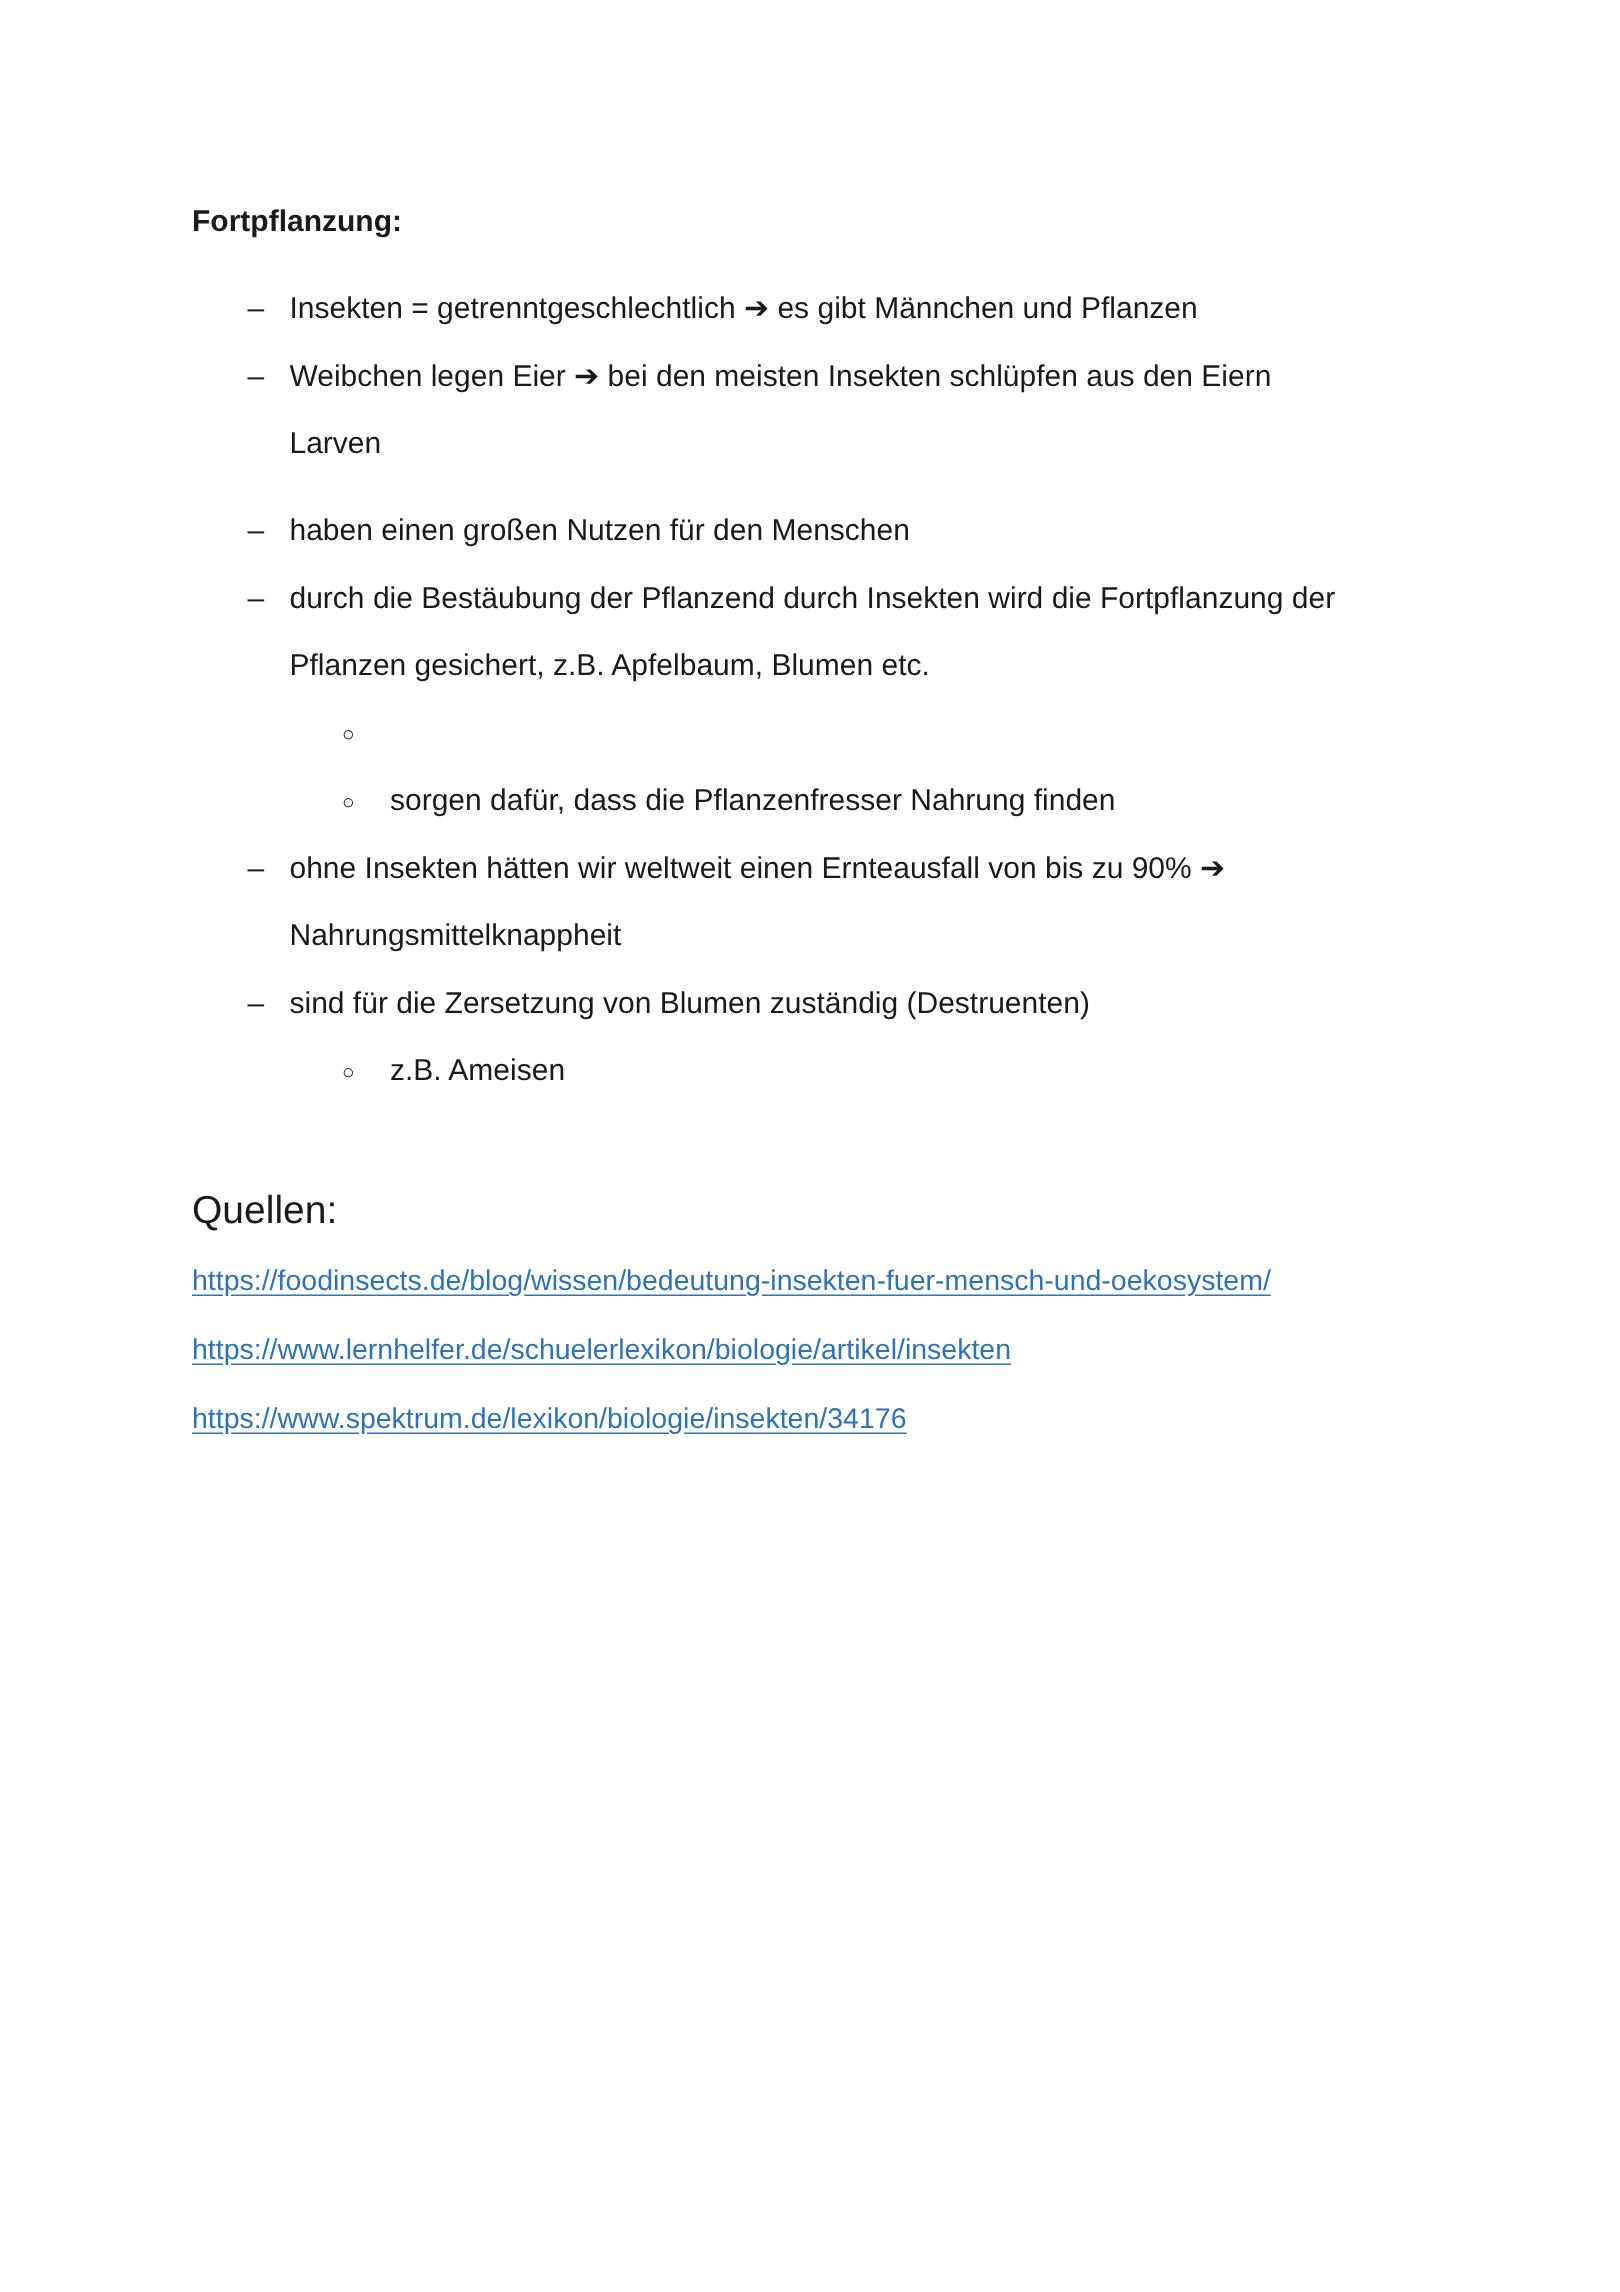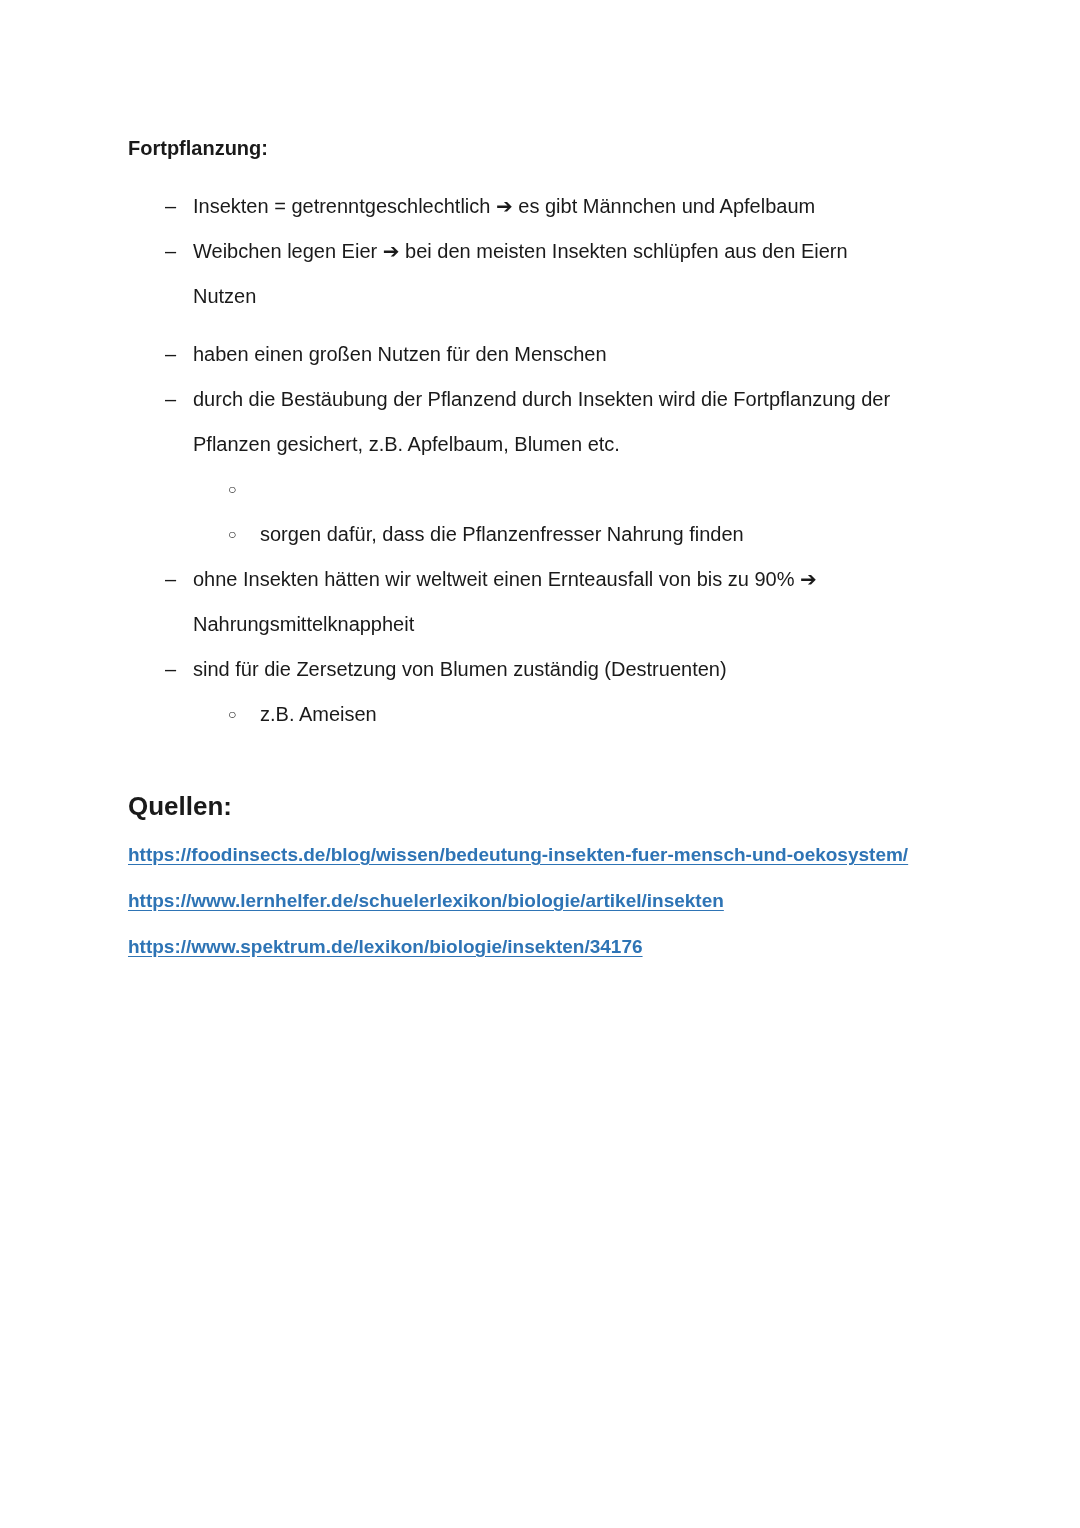--- a/index.html
+++ b/index.html
@@ -47,52 +47,51 @@
     width: 132px;
     padding-left: 100px;
     font-size: 14px;
   }
   .li .li-text {
     white-space: pre-line;
   }
   .sources-heading {
     margin-top: 47px;
     font-size: 26px;
-    font-weight: bold;
+    font-weight: normal;
     line-height: 45px;
   }
   .links { margin-top: 3px; }
   .link {
     display: block;
     width: fit-content;
     font-size: 19px;
     line-height: 46px;
     color: #2E74B5;
     text-decoration: underline;
     text-underline-offset: 3px;
     cursor: pointer;
-    font-weight: bold;
   }
 </style>
 </head>
 <body>
 
 <div class="page">
 
   <div class="heading">Fortpflanzung:</div>
 
   <div class="list">
     <div class="li l1">
       <span class="marker">–</span>
-      <span class="li-text">Insekten = getrenntgeschlechtlich ➔ es gibt Männchen und Apfelbaum</span>
+      <span class="li-text">Insekten = getrenntgeschlechtlich ➔ es gibt Männchen und Pflanzen</span>
     </div>
     <div class="li l1">
       <span class="marker">–</span>
       <span class="li-text">Weibchen legen Eier ➔ bei den meisten Insekten schlüpfen aus den Eiern
-Nutzen</span>
+Larven</span>
     </div>
   </div>
 
 
   <div class="list">
     <div class="li l1">
       <span class="marker">–</span>
       <span class="li-text">haben einen großen Nutzen für den Menschen</span>
     </div>
     <div class="li l1">

